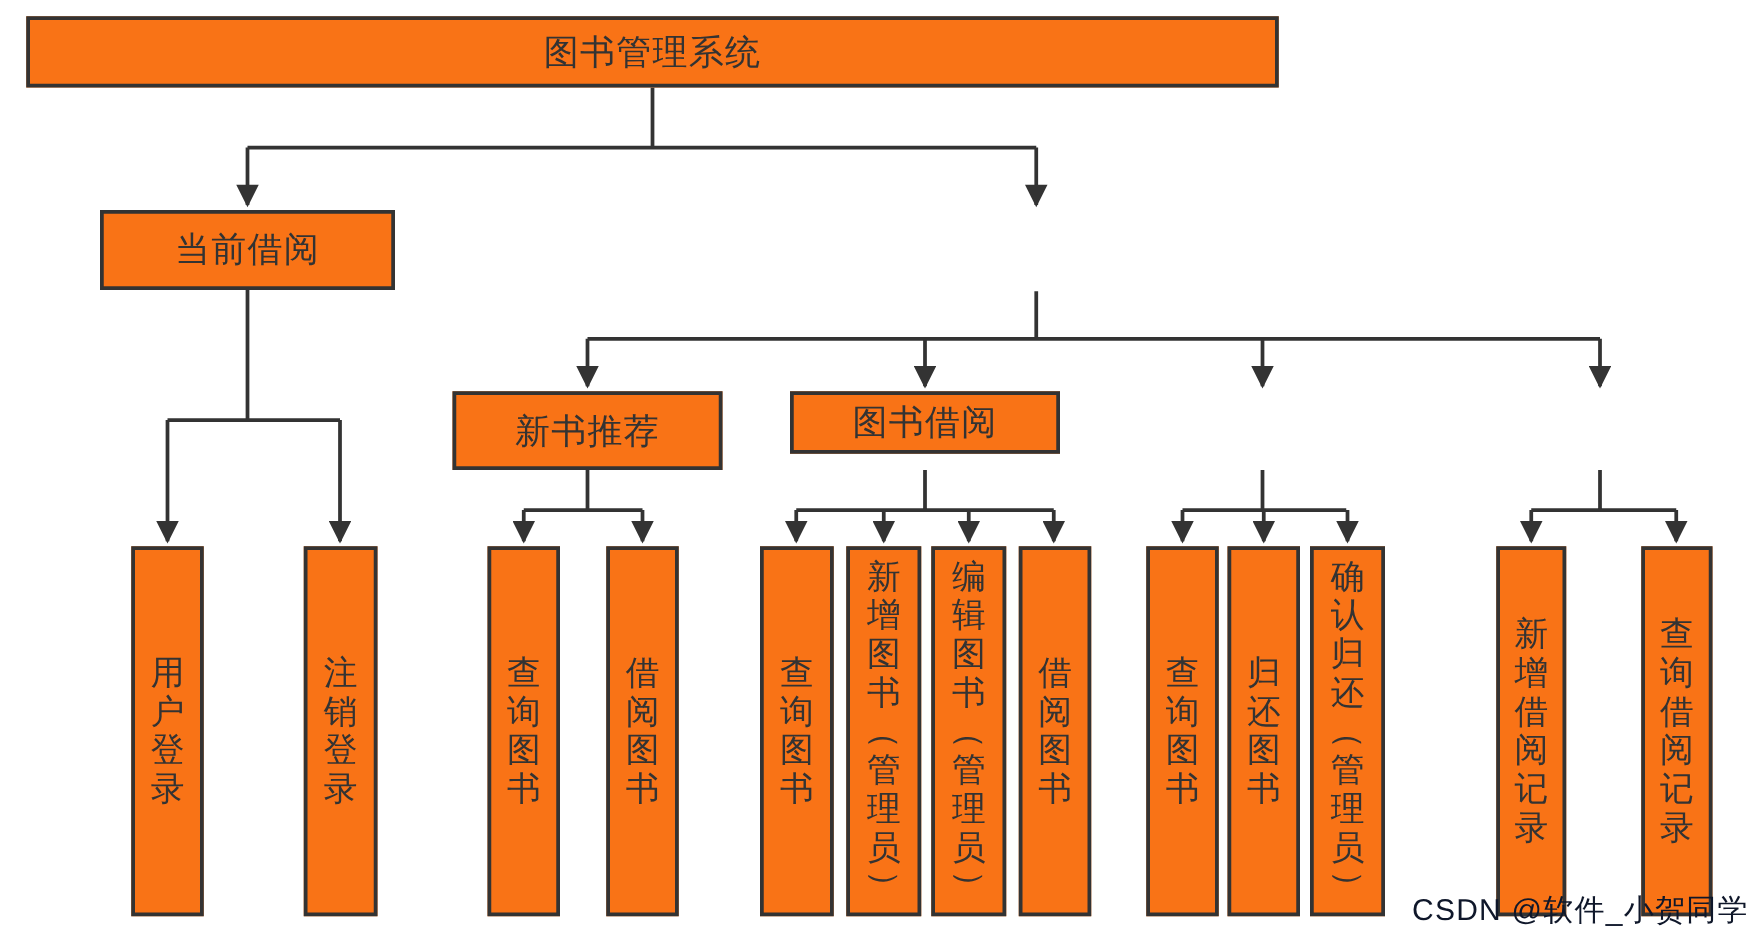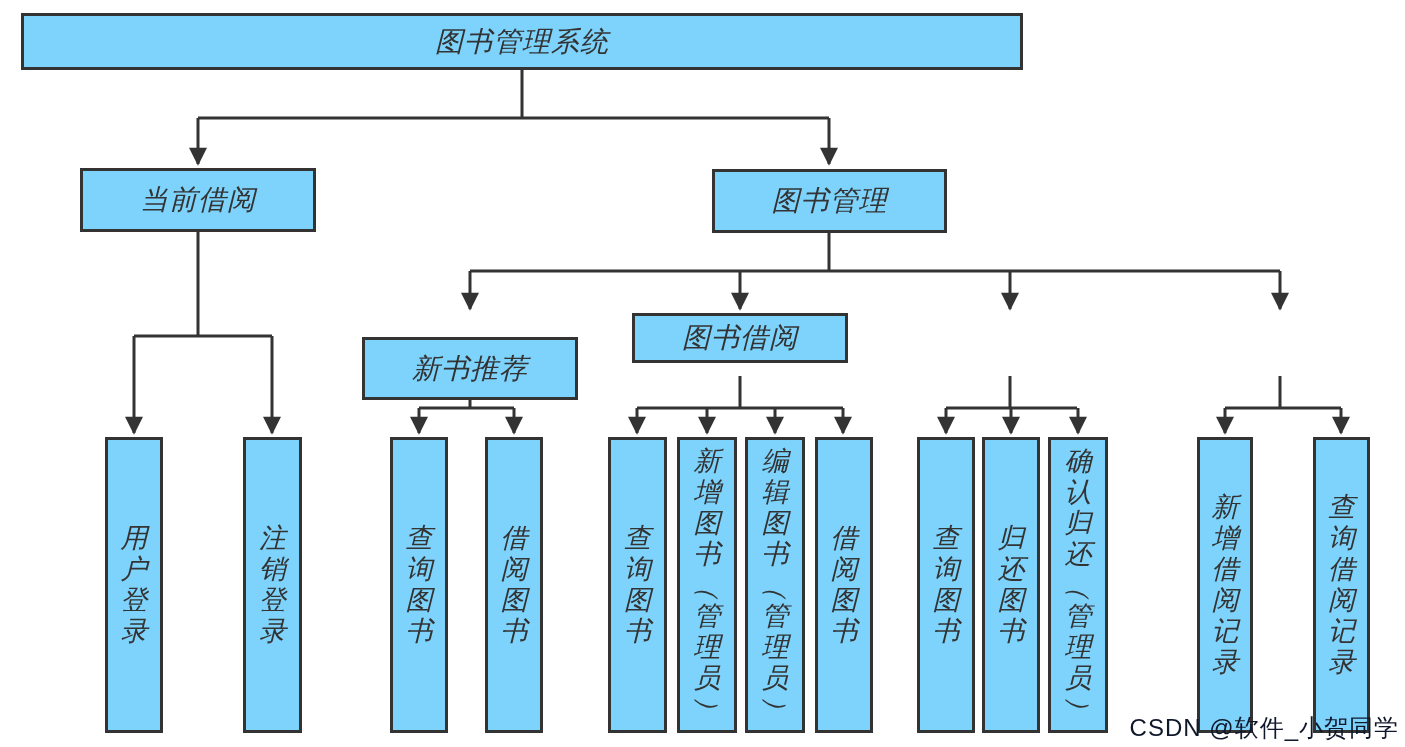--- a/index.html
+++ b/index.html
@@ -8,25 +8,24 @@
     width:1405px;height:747px;
     background:#ffffff;
     font-family:"Liberation Sans","DejaVu Sans",sans-serif;
     overflow:hidden;
   }
   #connectors{position:absolute;left:0;top:0;z-index:1;}
   .box{
     position:absolute;
     box-sizing:border-box;
     border:3px solid #333333;
-    background:#7dd3fc;
+    background:#f97316;
     color:#333333;
     display:flex;align-items:center;justify-content:center;
     z-index:2;
-    font-style:italic;
   }
   .h-box{font-size:28px;letter-spacing:1px;}
   .leaf{
     top:437px;height:296px;
     font-size:27px;
     flex-direction:column;
   }
   .leaf span{display:block;height:31px;line-height:31px;text-align:center;}
   .leaf span.rot{transform:rotate(90deg);}
   #watermark{
@@ -80,23 +79,22 @@
       <path d="M1011 408 V433" marker-end="url(#arrow)"></path>
       <path d="M1078 408 V433" marker-end="url(#arrow)"></path>
       <path d="M1225 408 V433" marker-end="url(#arrow)"></path>
       <path d="M1341 408 V433" marker-end="url(#arrow)"></path>
     </g>
   </svg>
 
   <div class="box h-box" style="left:21px;top:13px;width:1002px;height:57px;">图书管理系统</div>
 
   <div class="box h-box" style="left:80px;top:168px;width:236px;height:64px;">当前借阅</div>
-  <div class="box h-box" style="left:712px;top:169px;width:235px;height:64px;">图书管理</div>
 
-  <div class="box h-box" style="left:362px;top:313px;width:216px;height:63px;margin-top:24px;">新书推荐</div>
+  <div class="box h-box" style="left:362px;top:313px;width:216px;height:63px;">新书推荐</div>
   <div class="box h-box" style="left:632px;top:313px;width:216px;height:50px;">图书借阅</div>
 
   <div class="box leaf" style="left:105px;width:58px;">
       <span>用</span>
       <span>户</span>
       <span>登</span>
       <span>录</span>
     </div>
   <div class="box leaf" style="left:243px;width:59px;">
       <span>注</span>

